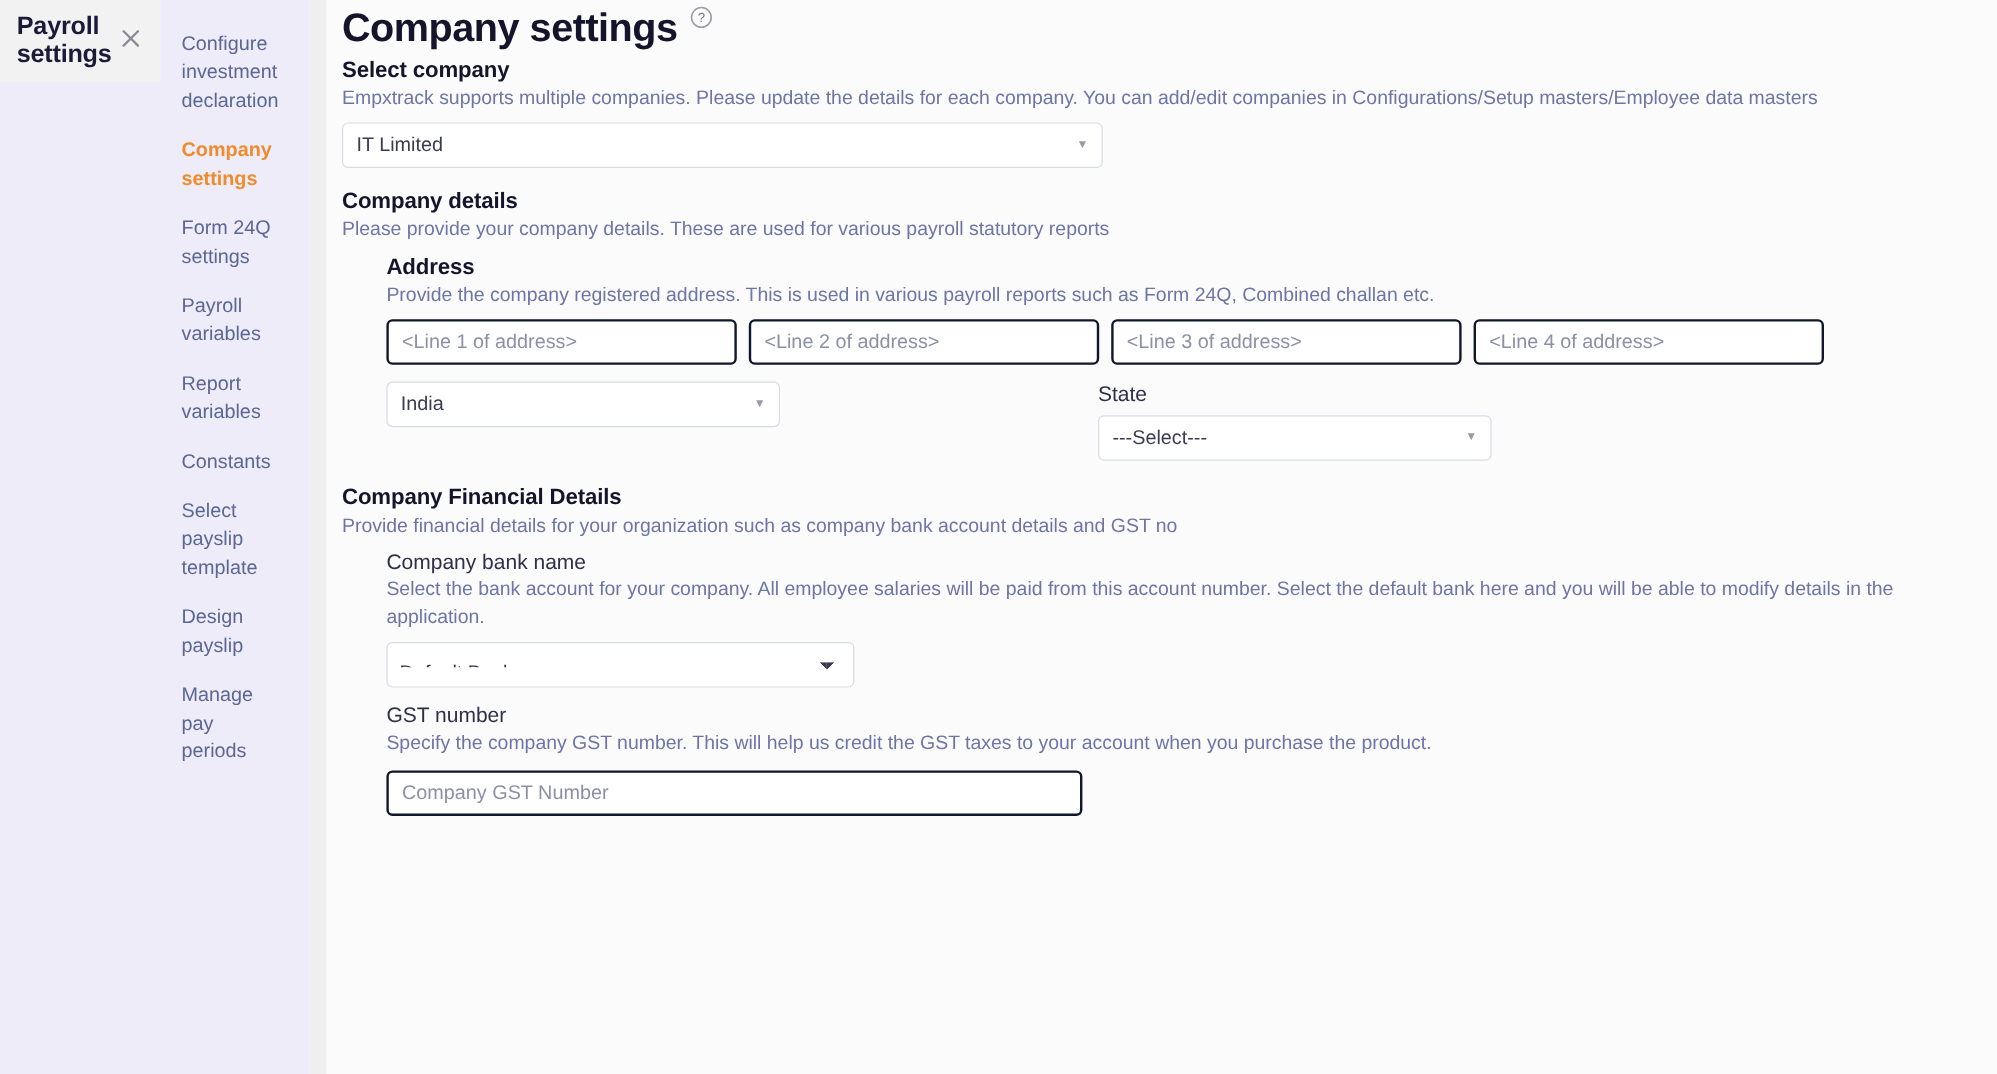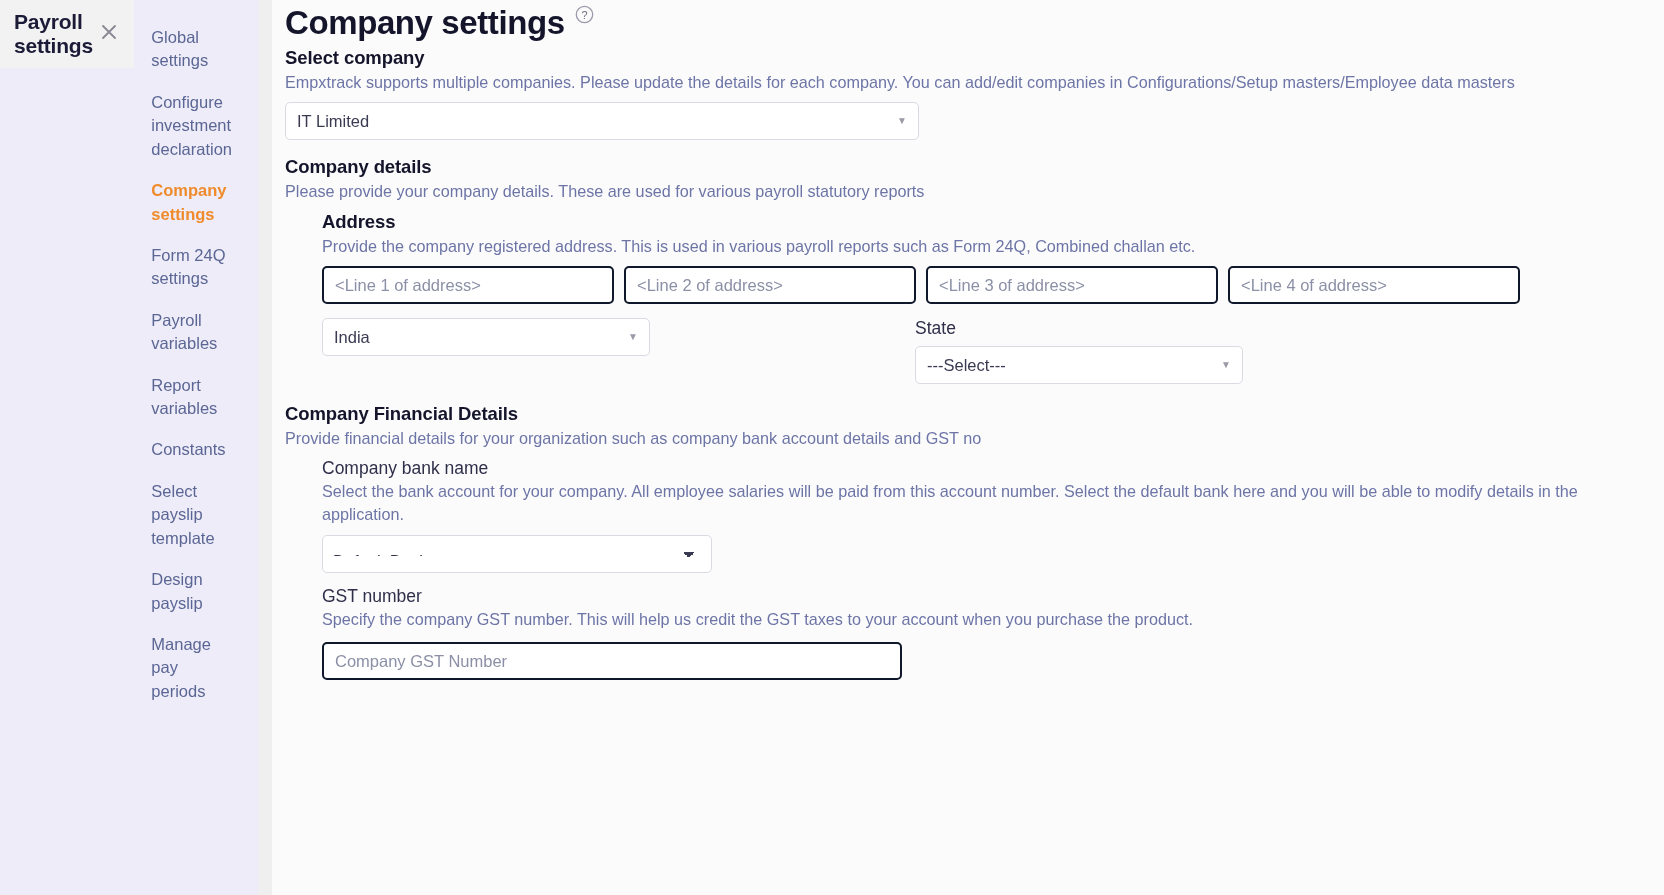--- a/index.html
+++ b/index.html
@@ -240,21 +240,20 @@
   <aside class="sidebar">
     <div class="sidebar-header">
       <div class="sidebar-title">Payroll settings</div>
       <div class="close-icon">
         <svg width="18" height="18" viewBox="0 0 18 18" aria-hidden="true">
           <path d="M3 3 L15 15 M15 3 L3 15" stroke="#8a8a94" stroke-width="1.9" stroke-linecap="round"></path>
         </svg>
       </div>
     </div>
     <nav class="sidebar-nav">
-      <div class="nav-item">Global settings</div>
       <div class="nav-item">Configure investment declaration</div>
       <div class="nav-item active">Company settings</div>
       <div class="nav-item">Form 24Q settings</div>
       <div class="nav-item">Payroll variables</div>
       <div class="nav-item">Report variables</div>
       <div class="nav-item">Constants</div>
       <div class="nav-item">Select payslip template</div>
       <div class="nav-item">Design payslip</div>
       <div class="nav-item">Manage pay periods</div>
     </nav>

